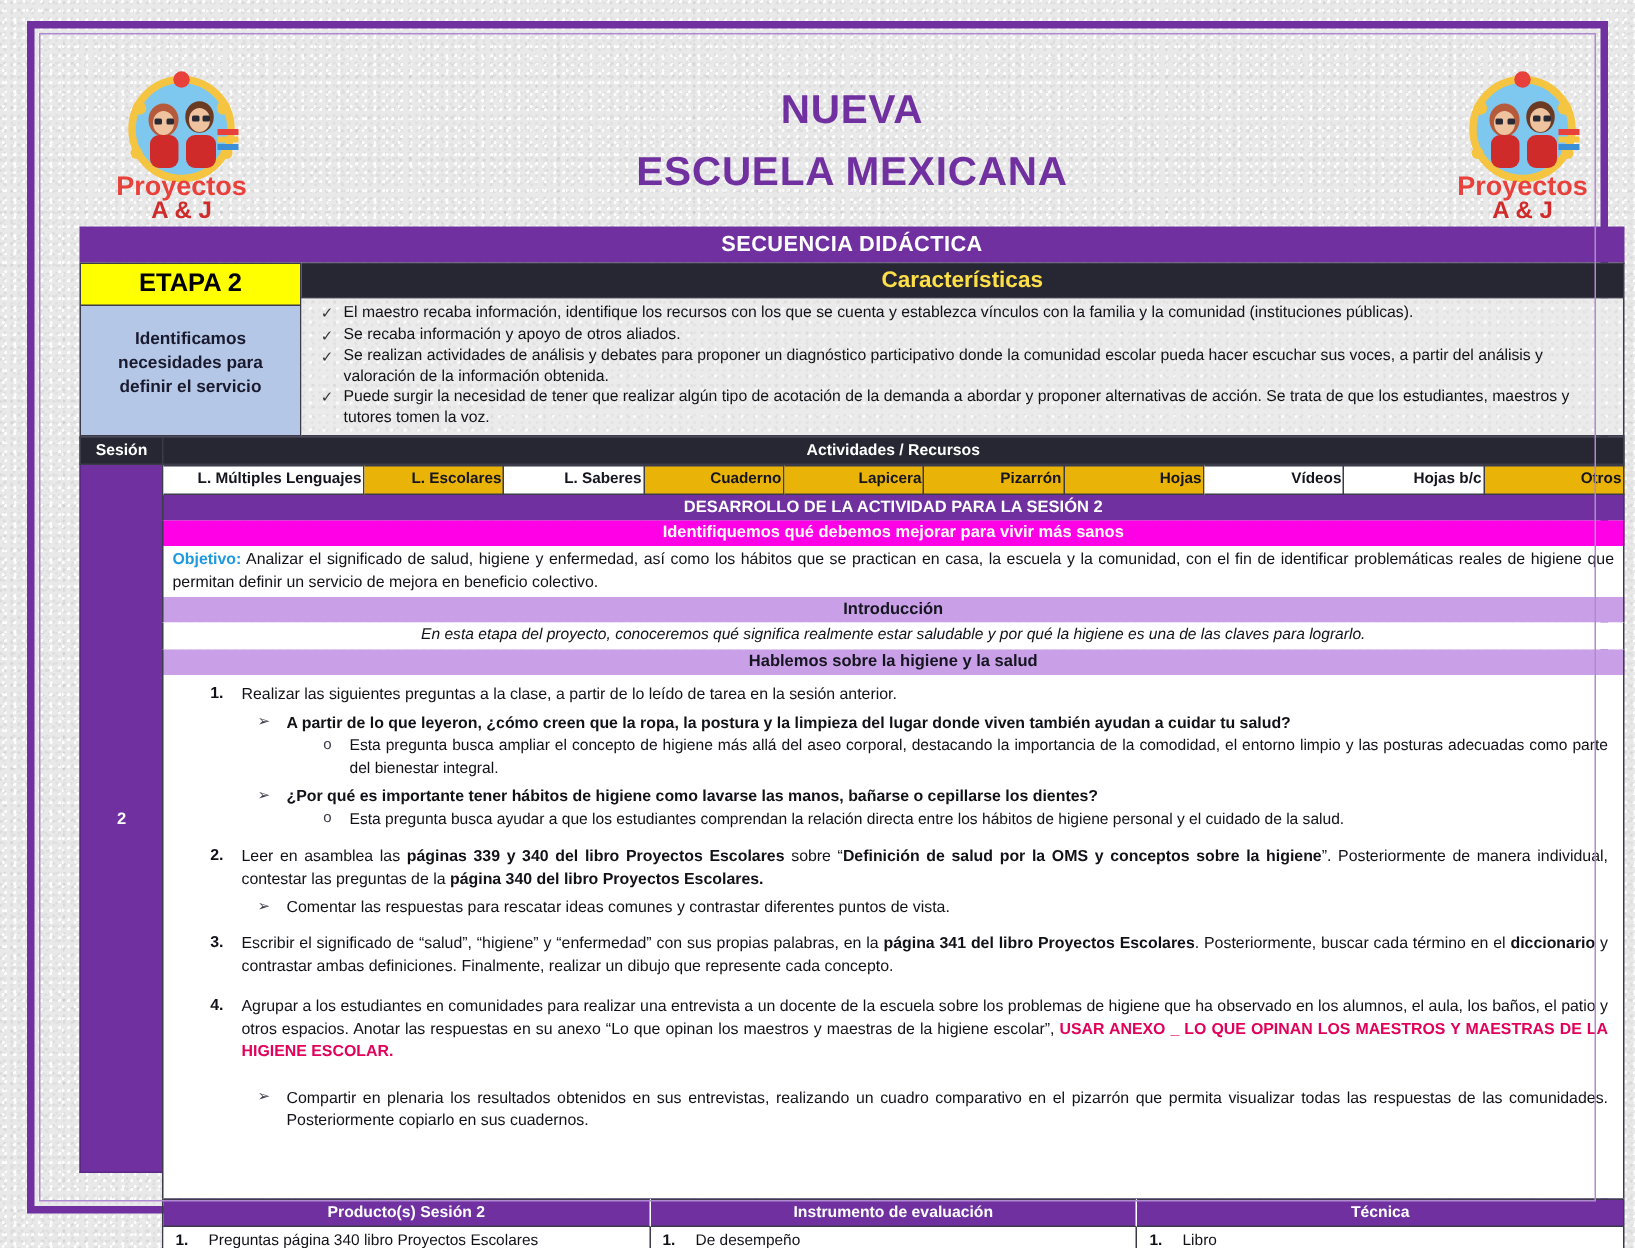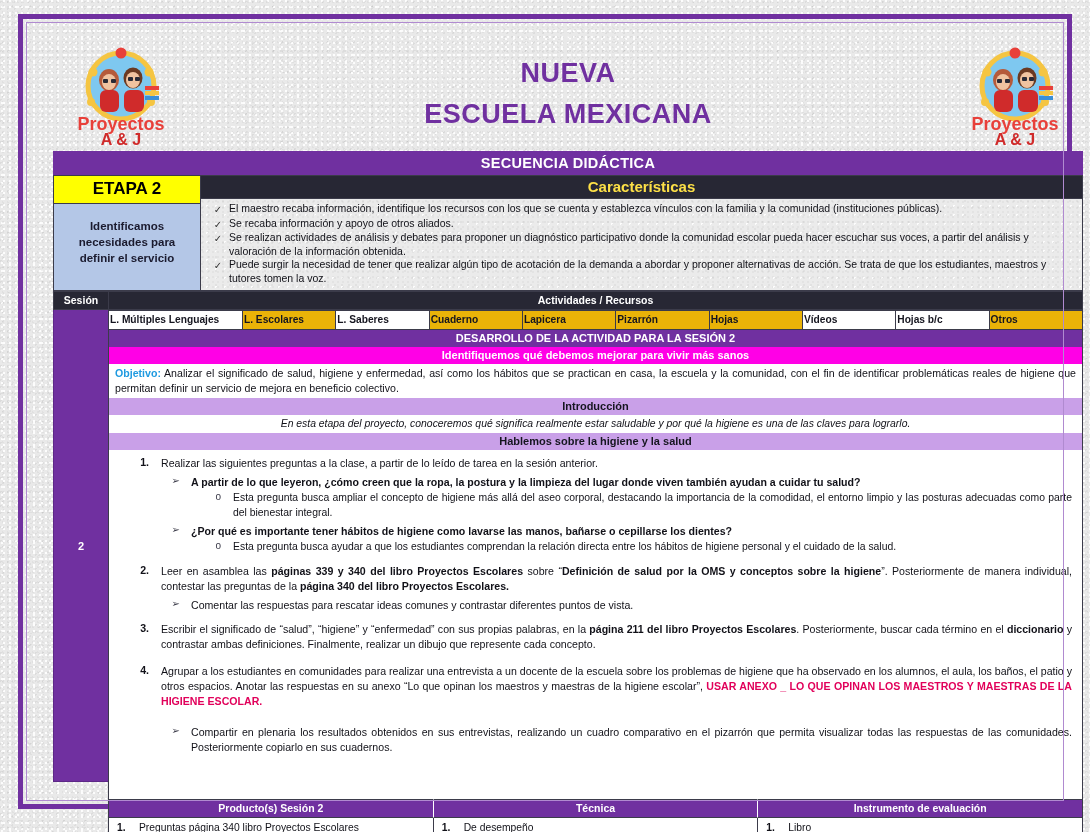--- a/index.html
+++ b/index.html
@@ -205,21 +205,21 @@
     border: 1px solid #3b3b4a;
     box-sizing: border-box;
   }
   .res-row {
     display: flex;
     border-left: 1px solid #3b3b4a;
     box-sizing: border-box;
   }
   .res-cell {
     flex: 1 1 0;
-    text-align: left;
+    text-align: right;
     font-weight: bold;
     font-size: 10.2px;
     color: #15151f;
     padding: 3px 1px 4px;
     border-right: 1px solid #3b3b4a;
     border-bottom: 1px solid #3b3b4a;
     border-top: 1px solid #3b3b4a;
     box-sizing: border-box;
     white-space: nowrap;
     overflow: hidden;
@@ -562,21 +562,21 @@
             <div class="sub-arrow">
               <span class="marker">➢</span>
               <span class="content">Comentar las respuestas para rescatar ideas comunes y contrastar diferentes puntos de vista.</span>
             </div>
           </div>
 
           <div class="gap"></div>
 
           <div class="num-item">
             <span class="marker">3.</span>
-            <span class="content"><span>Escribir el significado de “salud”, “higiene” y “enfermedad” con sus propias palabras, en la </span><b>página 211 del libro Proyectos Escolares</b><span>. Posteriormente, buscar cada término en el </span><b>diccionario</b><span> y contrastar ambas definiciones. Finalmente, realizar un dibujo que represente cada concepto.</span></span>
+            <span class="content"><span>Escribir el significado de “salud”, “higiene” y “enfermedad” con sus propias palabras, en la </span><b>página 341 del libro Proyectos Escolares</b><span>. Posteriormente, buscar cada término en el </span><b>diccionario</b><span> y contrastar ambas definiciones. Finalmente, realizar un dibujo que represente cada concepto.</span></span>
           </div>
 
           <div class="gap"></div>
 
           <div class="num-item">
             <span class="marker">4.</span>
             <span class="content"><span>Agrupar a los estudiantes en comunidades para realizar una entrevista a un docente de la escuela sobre los problemas de higiene que ha observado en los alumnos, el aula, los baños, el patio y otros espacios. Anotar las respuestas en su anexo “Lo que opinan los maestros y maestras de la higiene escolar”, </span><span class="hl-red">USAR ANEXO _ LO QUE OPINAN LOS MAESTROS Y MAESTRAS DE LA HIGIENE ESCOLAR.</span></span>
           </div>
 
           <div class="gap"></div>
@@ -586,22 +586,22 @@
               <span class="marker">➢</span>
               <span class="content">Compartir en plenaria los resultados obtenidos en sus entrevistas, realizando un cuadro comparativo en el pizarrón que permita visualizar todas las respuestas de las comunidades. Posteriormente copiarlo en sus cuadernos.</span>
             </div>
           </div>
 
         </div>
 
         <div class="foot">
           <div class="foot-head-row">
             <div class="foot-h">Producto(s) Sesión 2</div>
+            <div class="foot-h">Instrumento de evaluación</div>
             <div class="foot-h">Técnica</div>
-            <div class="foot-h">Instrumento de evaluación</div>
           </div>
           <div class="foot-body-row">
             <div class="foot-c">
               <div class="foot-line">
                 <span class="n">1.</span>
                 <span class="t">Preguntas página 340 libro Proyectos Escolares</span>
               </div>
 
             </div>
             <div class="foot-c">

